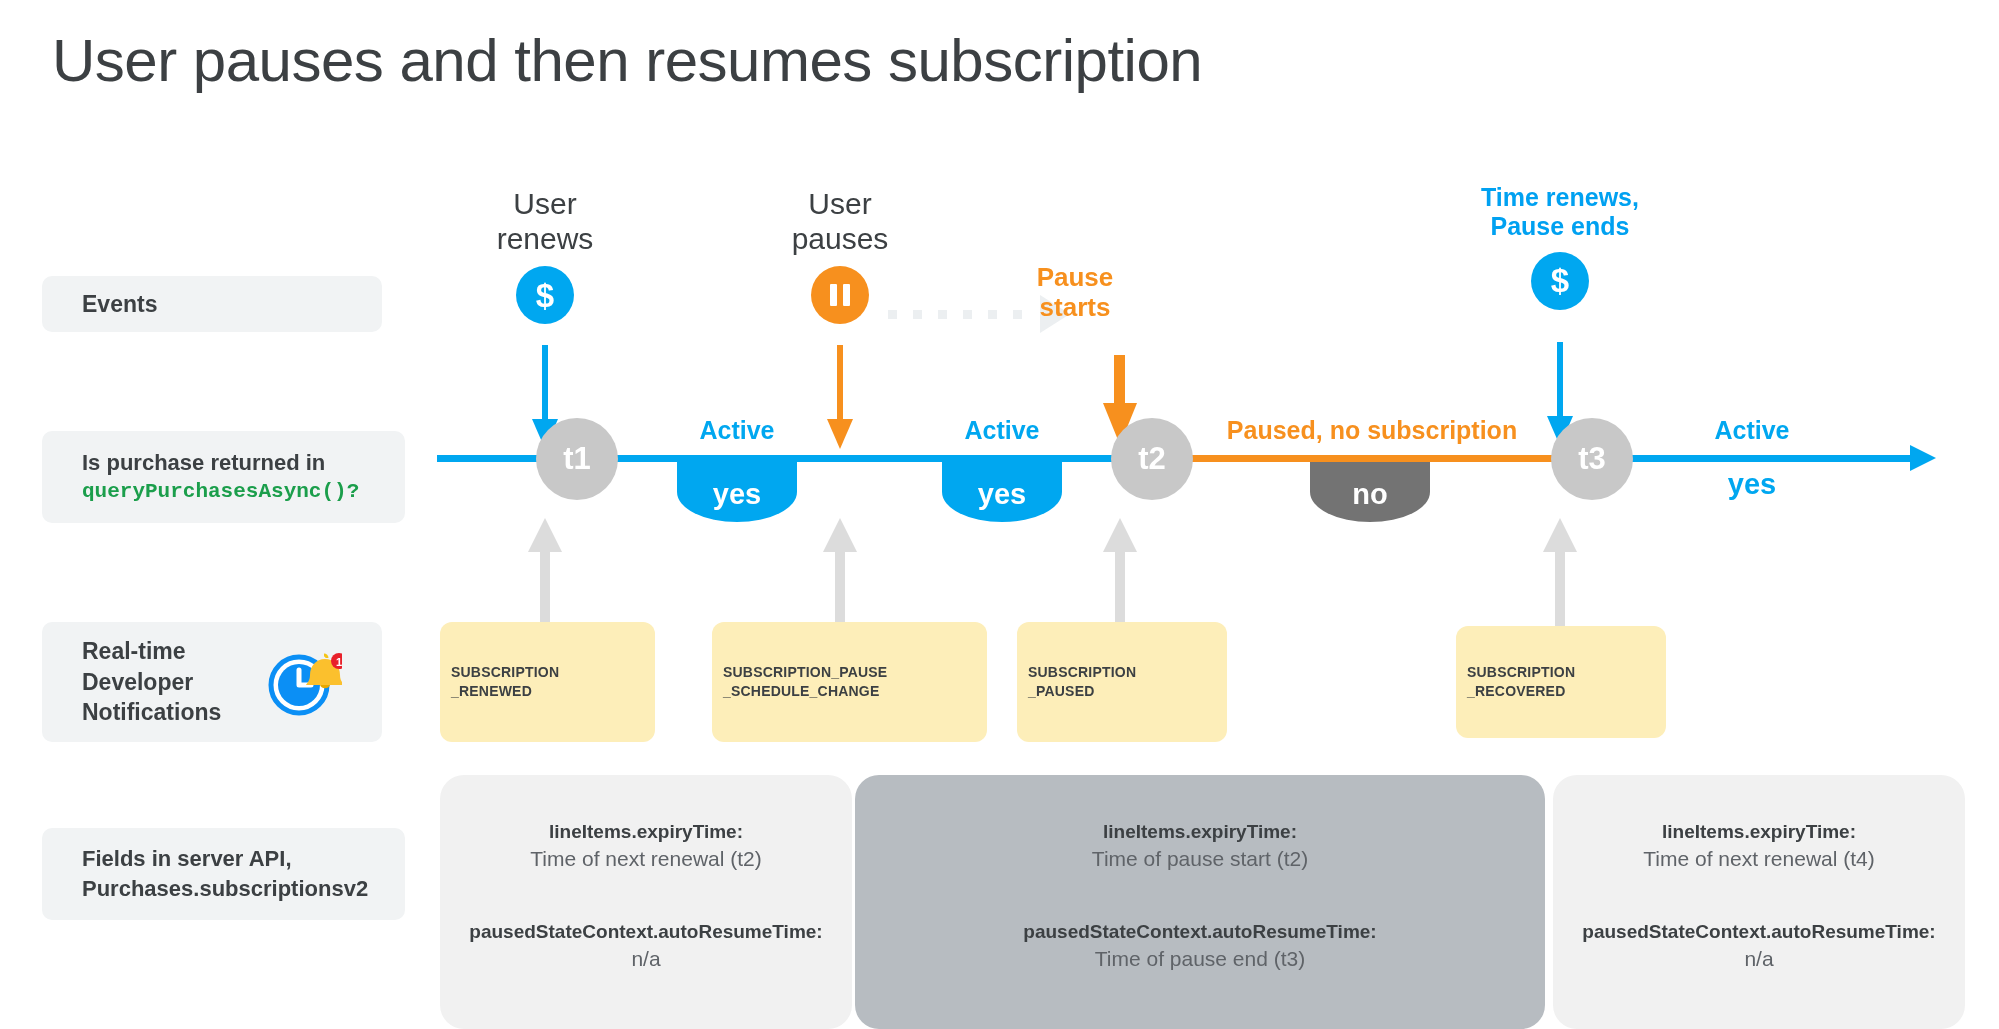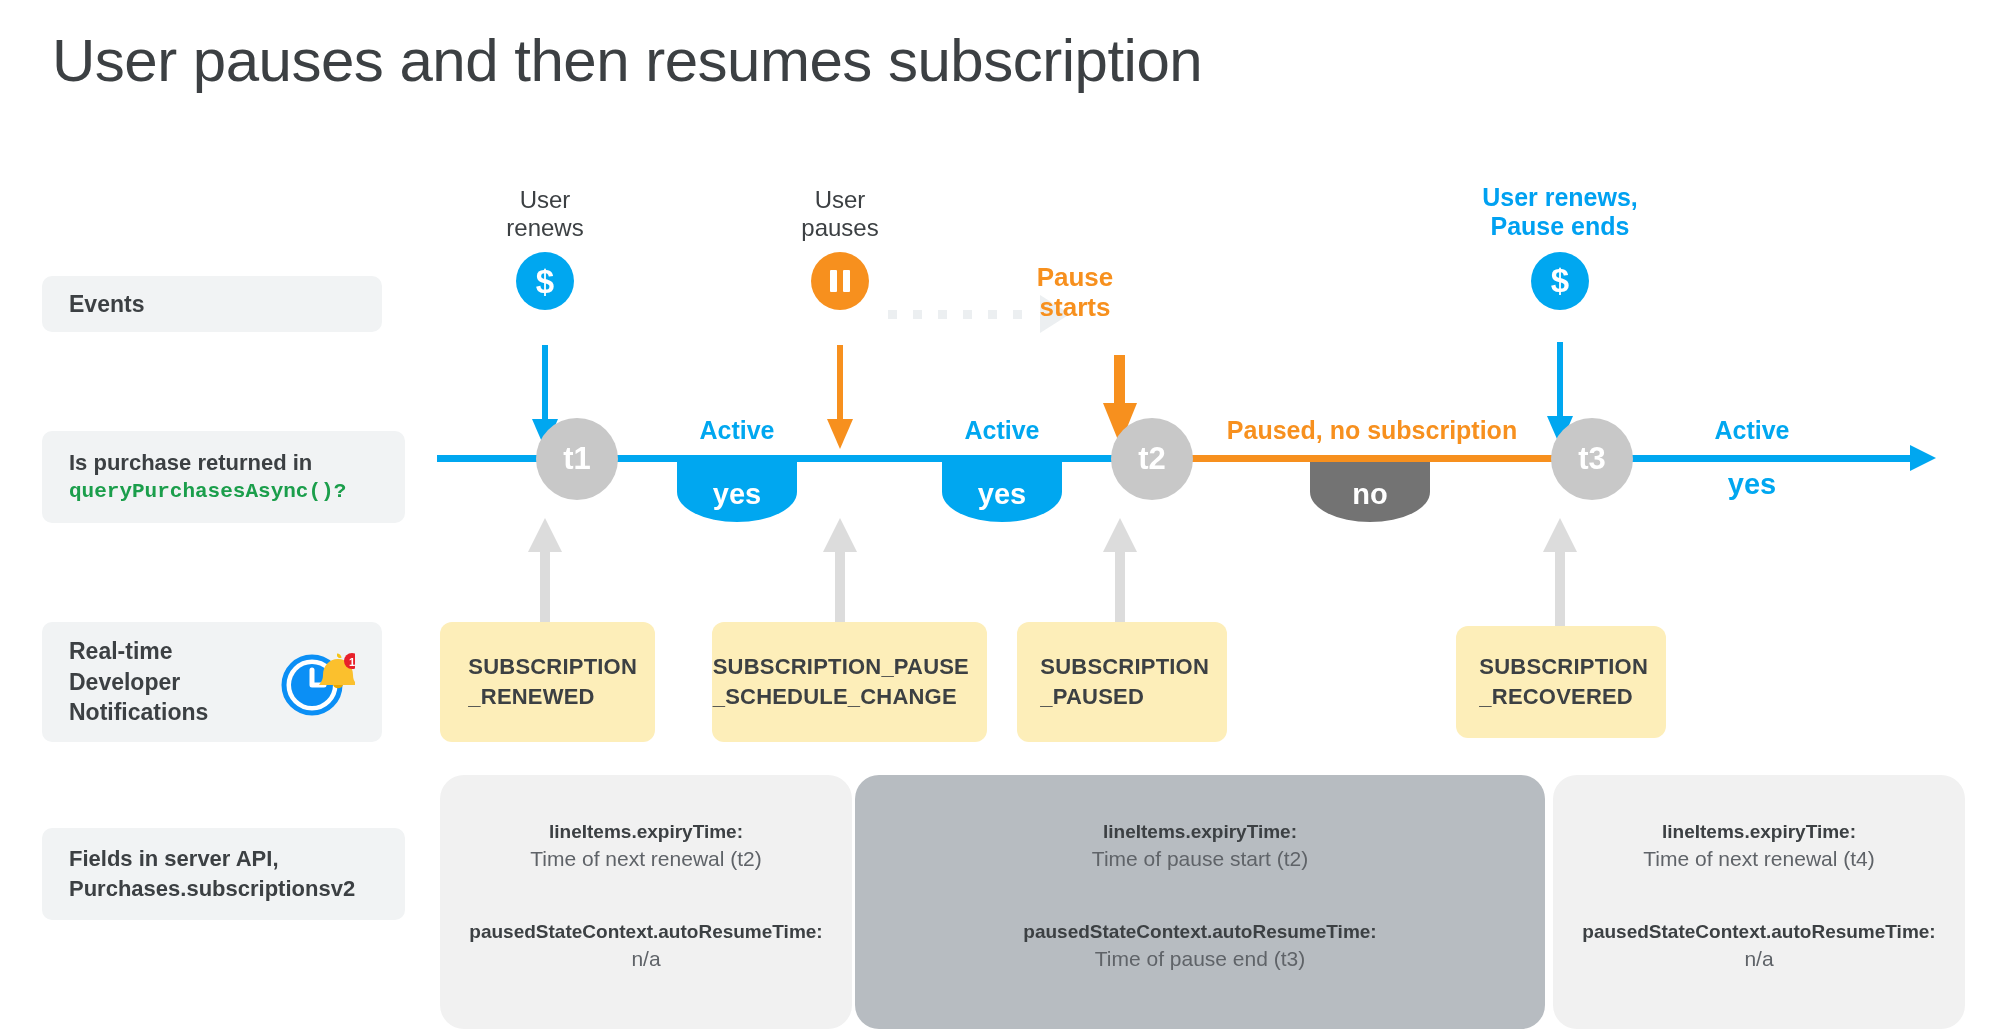--- a/index.html
+++ b/index.html
@@ -30,21 +30,21 @@
   }
 
   
   .row-label {
     position: absolute;
     background: #f1f3f4;
     border-radius: 10px;
     box-sizing: border-box;
     display: flex;
     align-items: center;
-    padding: 0 27px;
+    padding: 0 40px;
     font-weight: bold;
     color: #3c4043;
   }
   #label-events {
     left: 42px; top: 276px; width: 340px; height: 56px;
     font-size: 23px;
   }
   #label-query {
     left: 42px; top: 431px; width: 363px; height: 92px;
     font-size: 22px; line-height: 1.35;
@@ -69,21 +69,21 @@
   .rtdn-icon { position: relative; width: 74px; height: 70px; flex: none; }
 
   
   .event-col {
     position: absolute;
     width: 230px;
     text-align: center;
     transform: translateX(-50%);
   }
   .event-title {
-    font-size: 24px;
+    font-size: 30px;
     line-height: 1.17;
     color: #3c4043;
   }
   .event-title.accent-blue { color: #00a1f1; font-weight: bold; font-size: 25px; }
 
   .badge {
     width: 58px; height: 58px;
     border-radius: 50%;
     display: flex; align-items: center; justify-content: center;
     margin: 10px auto 0;
@@ -171,26 +171,25 @@
   
   .up-arrow { position: absolute; transform: translateX(-50%); }
 
   
   .rtdn-box {
     position: absolute;
     background: #fdeeb9;
     border-radius: 12px;
     box-sizing: border-box;
     display: flex; align-items: center;
-    padding: 0 18px;
-    font-size: 22px; font-weight: bold;
+    padding: 0 11px;
+    font-size: 14px; font-weight: bold;
     line-height: 1.35;
     color: #3c4043;
     letter-spacing: 0.2px;
-    justify-content: flex-end;
   }
 
   
   .field-panel {
     position: absolute;
     border-radius: 24px;
     box-sizing: border-box;
     display: flex; flex-direction: column;
     align-items: center; justify-content: center;
     text-align: center;
@@ -293,21 +292,21 @@
   <div>starts</div>
 </div>
 <div class="drop-arrow" style="left:1120px; top:355px;">
   <svg width="40" height="92" viewBox="0 0 40 92">
     <rect x="14" y="0" width="11" height="52" fill="#f7901e"></rect>
     <polygon points="3,48 37,48 20,90" fill="#f7901e"></polygon>
   </svg>
 </div>
 
 <div class="event-col" style="left:1560px; top:183px;">
-  <div class="event-title accent-blue">User renews,</div>
+  <div class="event-title accent-blue">Time renews,</div>
   <div class="event-title accent-blue">Pause ends</div>
   <div class="badge blue">
     <span class="dollar">$</span>
   </div>
 </div>
 <div class="drop-arrow" style="left:1560px; top:342px;">
   <svg width="34" height="105" viewBox="0 0 34 105">
     <rect x="14" y="0" width="6" height="78" fill="#00a7f0"></rect>
     <polygon points="4,74 30,74 17,104" fill="#00a7f0"></polygon>
   </svg>

